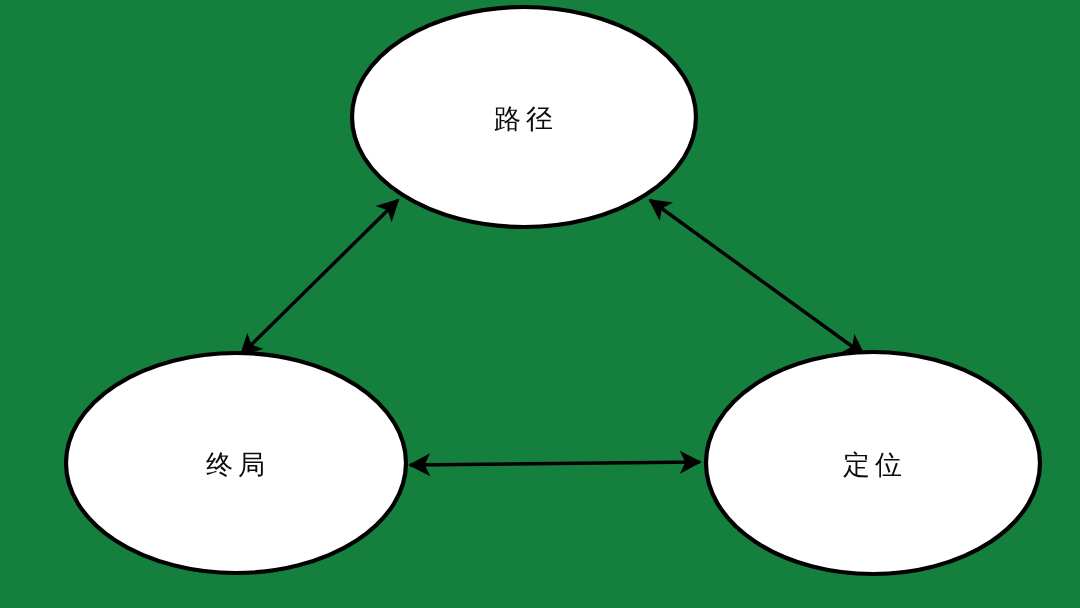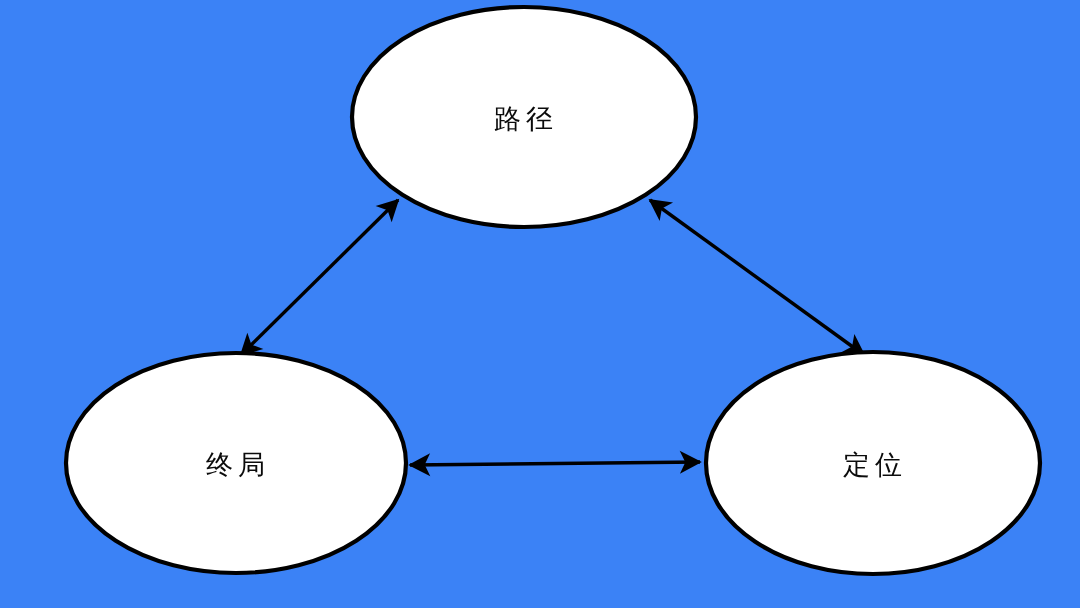--- a/index.html
+++ b/index.html
@@ -10,21 +10,21 @@
   body {
     width: 1080px;
     height: 608px;
     font-family: "Liberation Serif", "DejaVu Serif", serif;
     overflow: hidden;
   }
   #diagram-root {
     position: relative;
     width: 1080px;
     height: 608px;
-    background: #3b82f6;
+    background: #15803d;
   }
   #diagram-svg {
     display: block;
     width: 1080px;
     height: 608px;
   }
   .node-ellipse {
     fill: #ffffff;
     stroke: #000000;
     stroke-width: 4.2;

